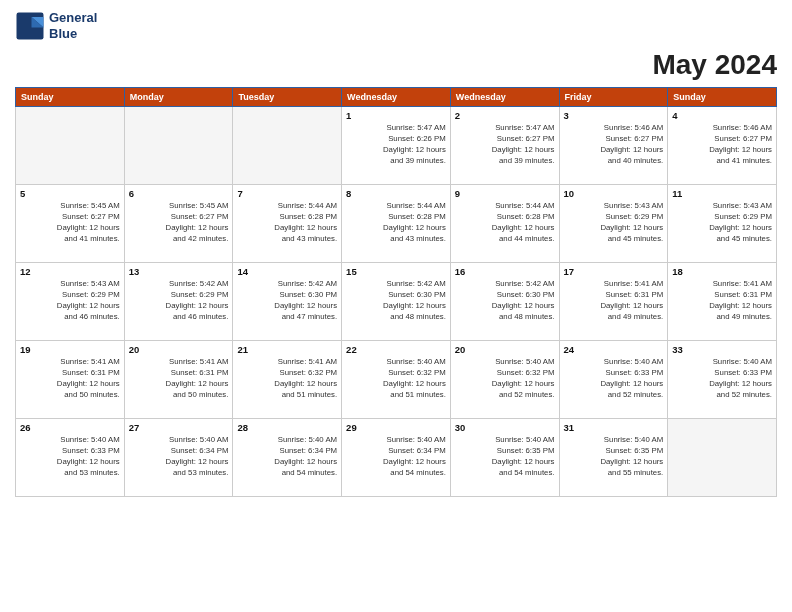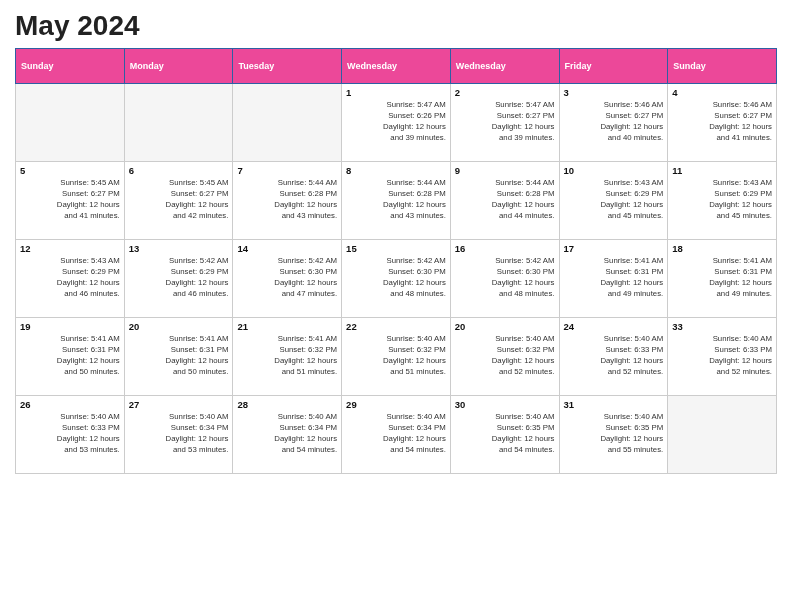--- a/index.html
+++ b/index.html
@@ -31,40 +31,41 @@
       font-weight: bold;
       color: #1a3a6b;
       line-height: 1.2;
     }
     .logo-icon {
       width: 30px;
       height: 30px;
     }
     .title-block {
       text-align: left;
+      margin-top: 39px;
     }
     .month-title {
       font-size: 28px;
       font-weight: bold;
       color: #222;
     }
     .subtitle {
       font-size: 13px;
       color: #444;
     }
     .calendar {
       width: 100%;
       border-collapse: collapse;
       font-size: 8.5px;
     }
     .calendar th {
-      background: #ec4899;
+      background: #c2410c;
       color: #fff;
       text-align: left;
-      padding: 12px 5px;
+      padding: 4px 5px;
       font-size: 9px;
       border: 1px solid #2e5fa3;
       margin-left: 22px;
     }
     .calendar td {
       border: 1px solid #ccc;
       vertical-align: top;
       padding: 3px 4px;
       width: calc(100% / 7);
       height: 78px;
@@ -87,20 +88,31 @@
     }
     tr:nth-child(odd) td:not(.empty) {
       background: #fff;
     }
   </style>
 </head>
 <body>
 
 <div class="page">
   <div class="header">
+    <div class="logo">
+      <svg class="logo-icon" viewBox="0 0 40 40">
+        <rect x="2" y="2" width="36" height="36" rx="3" fill="#1a3a6b"></rect>
+        <polygon points="22,8 38,8 38,22" fill="#4a90d9"></polygon>
+        <polygon points="22,8 38,22 22,22" fill="#2e6ab0"></polygon>
+      </svg>
+      <div class="logo-text">
+        <div>General</div>
+        <div>Blue</div>
+      </div>
+    </div>
     <div class="title-block">
       <div class="month-title">May 2024</div>
     </div>
   </div>
 
   <table class="calendar">
     <thead>
       <tr>
         <th>Sunday</th>
         <th>Monday</th>

